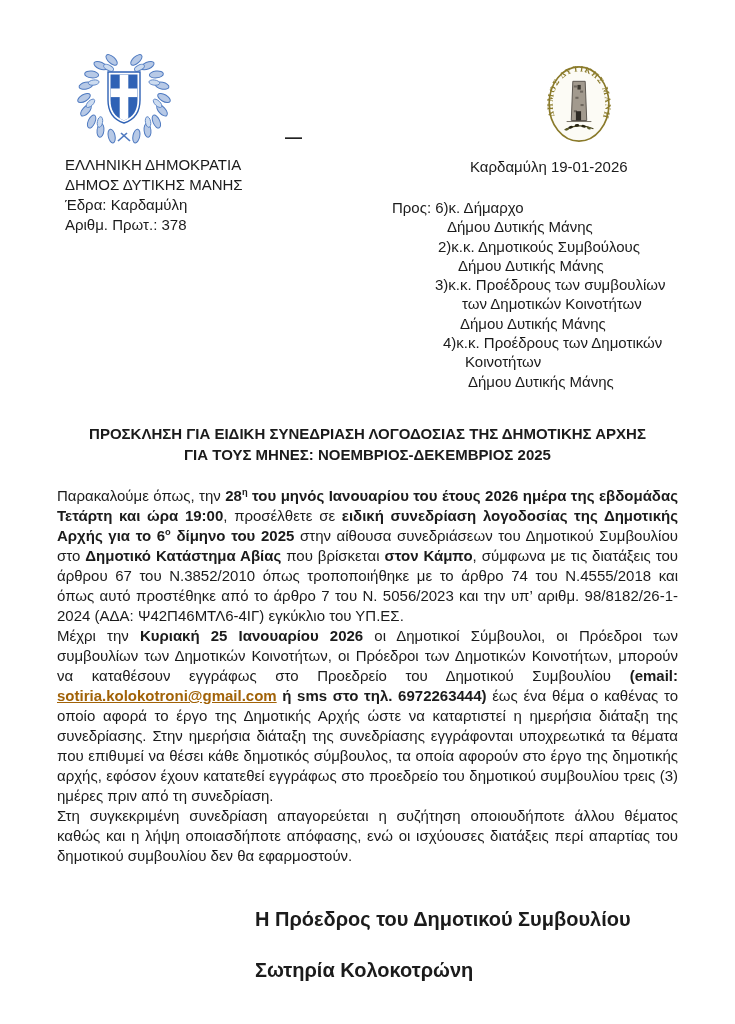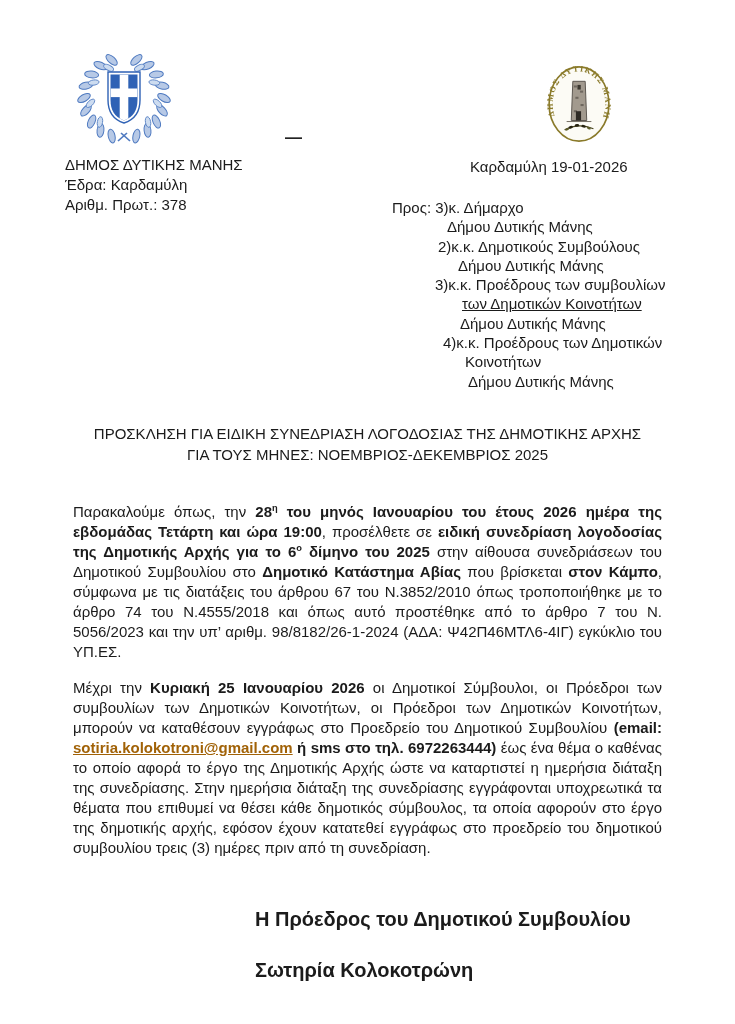--- a/index.html
+++ b/index.html
@@ -27,27 +27,27 @@
   .date-line{
     position:absolute;left:438px;top:158px;
     font-size:15px;white-space:nowrap;margin-left:32px;
   }
   .recipients{
     position:absolute;left:392px;top:198px;
     font-size:15px;line-height:19.3px;white-space:nowrap;
   }
   .doc-title{
     position:absolute;left:57px;top:423px;width:621px;
-    text-align:center;font-weight:normal;font-size:15px;line-height:21px;
+    text-align:center;font-weight:bold;font-size:15px;line-height:21px;
   }
   .body-text{
     position:absolute;left:57px;top:486px;width:621px;
     font-size:15px;line-height:20px;text-align:justify;
   }
-  .body-text p{margin:16px;text-align:justify;}
+  .body-text p{margin:0;text-align:justify;}
   .b{font-weight:bold;}
   sup{font-size:62%;vertical-align:super;line-height:0;}
   .email-link{color:#a16207;text-decoration:underline;font-weight:bold;}
   .signature{
     position:absolute;left:255px;top:908px;width:455px;
     font-weight:bold;font-size:20px;
   }
   .sig-name{margin-top:28px;}
 </style>
 </head>
@@ -130,48 +130,50 @@
     <line x1="20" y1="57" x2="44" y2="57" stroke="#7a746a" stroke-width="1"></line>
     <path d="M18 65 Q 32 58 46 64" fill="none" stroke="#4a4520" stroke-width="1.1"></path>
     <ellipse cx="24" cy="62.5" rx="2.2" ry="1.3" fill="#262310" transform="rotate(-18 24 62.5)"></ellipse>
     <ellipse cx="30" cy="60.8" rx="2.2" ry="1.3" fill="#262310" transform="rotate(-8 30 60.8)"></ellipse>
     <ellipse cx="36.5" cy="61.6" rx="2.2" ry="1.3" fill="#262310" transform="rotate(10 36.5 61.6)"></ellipse>
     <ellipse cx="41.5" cy="63.4" rx="2" ry="1.1" fill="#5c5c28" transform="rotate(22 41.5 63.4)"></ellipse>
     <ellipse cx="20.5" cy="64.6" rx="2" ry="1.1" fill="#5c5c28" transform="rotate(-28 20.5 64.6)"></ellipse>
   </svg>
 
   <div class="header-block">
+    <div>ΕΛΛΗΝΙΚΗ ΔΗΜΟΚΡΑΤΙΑ</div>
     <div>ΔΗΜΟΣ ΔΥΤΙΚΗΣ ΜΑΝΗΣ</div>
     <div>Έδρα: Καρδαμύλη</div>
     <div>Αριθμ. Πρωτ.: 378</div>
   </div>
 
   <div class="date-line">Καρδαμύλη 19-01-2026</div>
 
   <div class="recipients">
-      <div style="padding-left: 0px;">Προς: 3)κ. Δήμαρχο</div>
+      <div style="padding-left: 0px;">Προς: 6)κ. Δήμαρχο</div>
       <div style="padding-left: 55px;">Δήμου Δυτικής Μάνης</div>
       <div style="padding-left: 46px;">2)κ.κ. Δημοτικούς Συμβούλους</div>
       <div style="padding-left: 66px;">Δήμου Δυτικής Μάνης</div>
       <div style="padding-left: 43px;">3)κ.κ. Προέδρους των συμβουλίων</div>
-      <div style="padding-left: 70px; text-decoration: underline;">των Δημοτικών Κοινοτήτων</div>
+      <div style="padding-left: 70px;">των Δημοτικών Κοινοτήτων</div>
       <div style="padding-left: 68px;">Δήμου Δυτικής Μάνης</div>
       <div style="padding-left: 51px;">4)κ.κ. Προέδρους των Δημοτικών</div>
       <div style="padding-left: 73px;">Κοινοτήτων</div>
       <div style="padding-left: 76px;">Δήμου Δυτικής Μάνης</div>
     </div>
 
   <div class="doc-title">
     <div>ΠΡΟΣΚΛΗΣΗ ΓΙΑ ΕΙΔΙΚΗ ΣΥΝΕΔΡΙΑΣΗ ΛΟΓΟΔΟΣΙΑΣ ΤΗΣ ΔΗΜΟΤΙΚΗΣ ΑΡΧΗΣ</div>
     <div>ΓΙΑ ΤΟΥΣ ΜΗΝΕΣ: ΝΟΕΜΒΡΙΟΣ-ΔΕΚΕΜΒΡΙΟΣ 2025</div>
   </div>
 
   <div class="body-text">
       <p><span>Παρακαλούμε όπως, την </span><span class="b">28</span><sup class="b">η</sup><span class="b"> του μηνός Ιανουαρίου του έτους 2026 ημέρα της εβδομάδας Τετάρτη και ώρα 19:00</span><span>, προσέλθετε σε </span><span class="b">ειδική συνεδρίαση λογοδοσίας της Δημοτικής Αρχής για το 6</span><sup class="b">ο</sup><span class="b"> δίμηνο του 2025</span><span> στην αίθουσα συνεδριάσεων του Δημοτικού Συμβουλίου στο </span><span class="b">Δημοτικό Κατάστημα Αβίας</span><span> που βρίσκεται </span><span class="b">στον Κάμπο</span><span>, σύμφωνα με τις διατάξεις του άρθρου 67 του Ν.3852/2010 όπως τροποποιήθηκε με το άρθρο 74 του Ν.4555/2018 και όπως αυτό προστέθηκε από το άρθρο 7 του Ν. 5056/2023 και την υπ’ αριθμ. 98/8182/26-1-2024 (ΑΔΑ: Ψ42Π46ΜΤΛ6-4ΙΓ) εγκύκλιο του ΥΠ.ΕΣ.</span></p>
       <p><span>Μέχρι την </span><span class="b">Κυριακή 25 Ιανουαρίου 2026</span><span> οι Δημοτικοί Σύμβουλοι, οι Πρόεδροι των συμβουλίων των Δημοτικών Κοινοτήτων, οι Πρόεδροι των Δημοτικών Κοινοτήτων, μπορούν να καταθέσουν εγγράφως στο Προεδρείο του Δημοτικού Συμβουλίου </span><span class="b">(email: </span><a href="#" class="email-link b">sotiria.kolokotroni@gmail.com</a><span class="b"> ή sms στο τηλ. 6972263444)</span><span> έως ένα θέμα ο καθένας το οποίο αφορά το έργο της Δημοτικής Αρχής ώστε να καταρτιστεί η ημερήσια διάταξη της συνεδρίασης. Στην ημερήσια διάταξη της συνεδρίασης εγγράφονται υποχρεωτικά τα θέματα που επιθυμεί να θέσει κάθε δημοτικός σύμβουλος, τα οποία αφορούν στο έργο της δημοτικής αρχής, εφόσον έχουν κατατεθεί εγγράφως στο προεδρείο του δημοτικού συμβουλίου τρεις (3) ημέρες πριν από τη συνεδρίαση.</span></p>
+      <p><span>Στη συγκεκριμένη συνεδρίαση απαγορεύεται η συζήτηση οποιουδήποτε άλλου θέματος καθώς και η λήψη οποιασδήποτε απόφασης, ενώ οι ισχύουσες διατάξεις περί απαρτίας του δημοτικού συμβουλίου δεν θα εφαρμοστούν.</span></p>
     </div>
 
   <div class="signature">
     <div>Η Πρόεδρος του Δημοτικού Συμβουλίου</div>
     <div class="sig-name">Σωτηρία Κολοκοτρώνη</div>
   </div>
 
 </div>
 
 </body></html>

